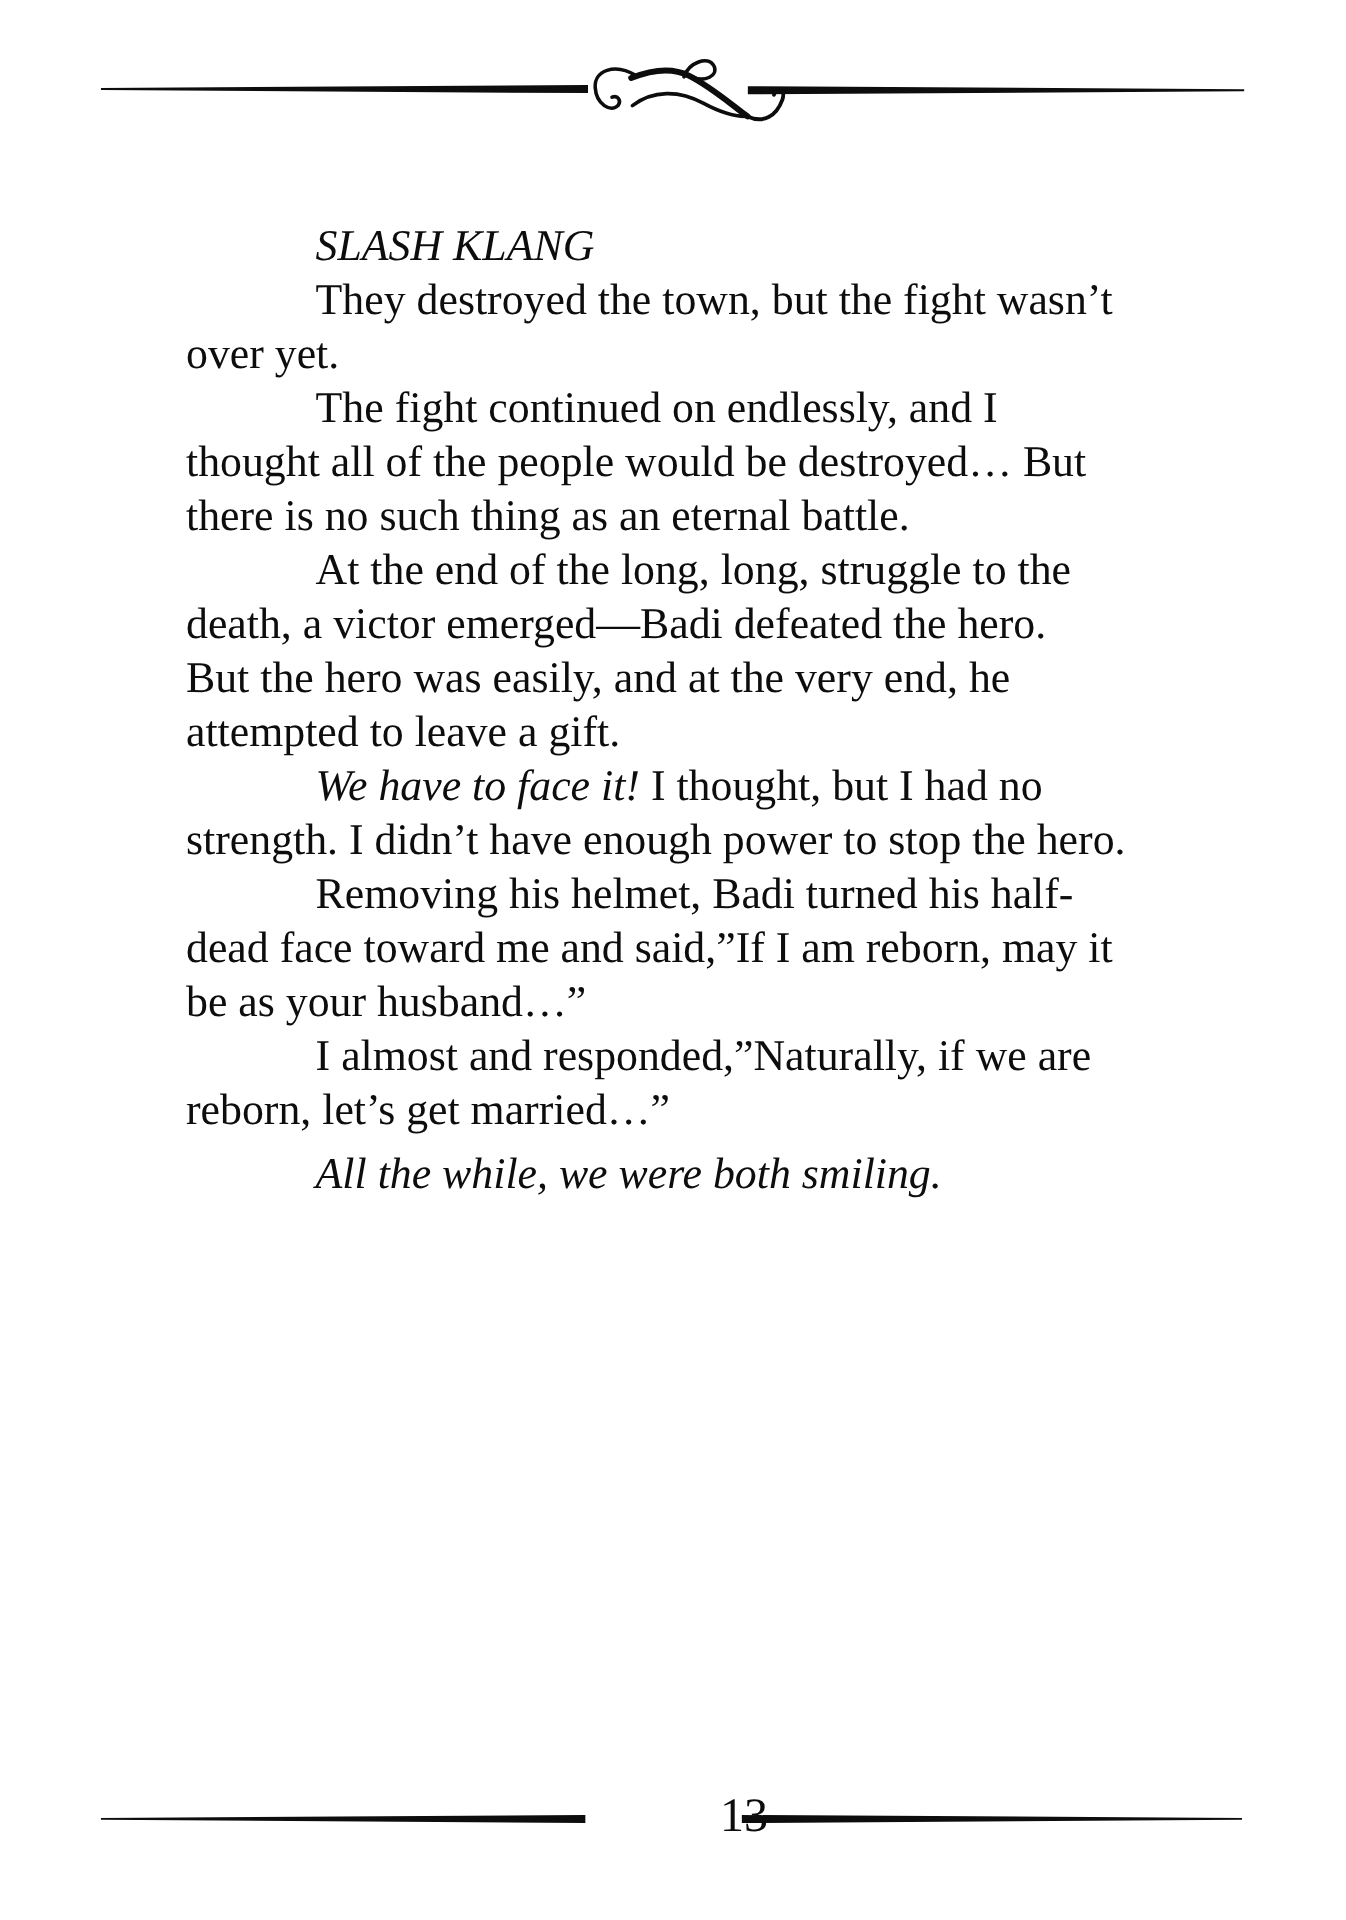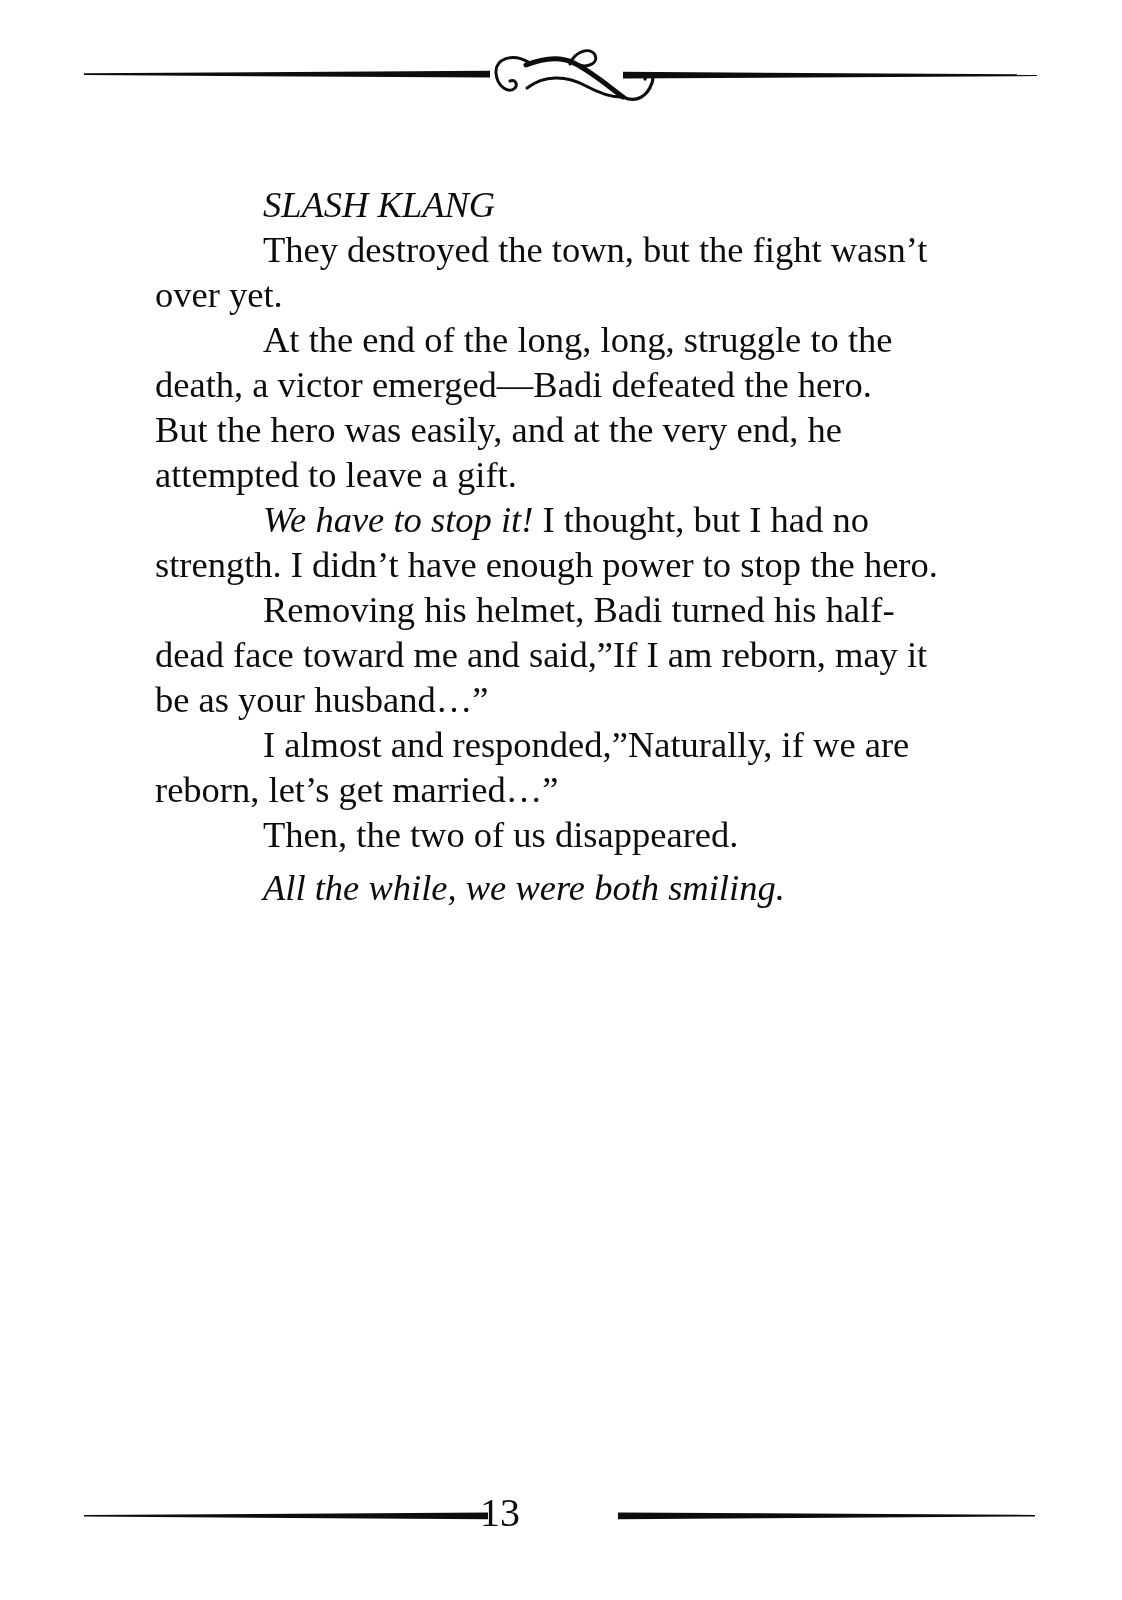--- a/index.html
+++ b/index.html
@@ -50,21 +50,21 @@
   }
   .para.extra-space { margin-top: 8px; font-style: italic; }
   .seg-italic { font-style: italic; }
 
   
   .page-number {
     position: absolute;
     left: 480px;
     top: 1492px;
     width: 160px;
-    text-align: left;
+    text-align: right;
     font-size: 40px;
     line-height: 42px;
   }
 </style>
 </head>
 <body>
 
 <div class="page">
 
   <header>
@@ -82,32 +82,34 @@
 
     <svg class="rule rule-header-right" viewBox="0 0 414 9" preserveAspectRatio="none">
       <polygon points="0,0.8 414,3.3 414,5.1 0,7.6"></polygon>
     </svg>
   </header>
 
   <main class="text-block">
       <p class="para"><span class="seg-italic">SLASH KLANG</span></p>
       <p class="para"><span class="seg-normal">They destroyed the town, but the fight wasn’t
 over yet.</span></p>
+      <p class="para"><span class="seg-normal">The fight continued on endlessly, and I
+thought all of the people would be destroyed… But
+there is no such thing as an eternal battle.</span></p>
       <p class="para"><span class="seg-normal">At the end of the long, long, struggle to the
 death, a victor emerged—Badi defeated the hero.
 But the hero was easily, and at the very end, he
 attempted to leave a gift.</span></p>
-      <p class="para"><span class="seg-italic">We have to stop it!</span><span class="seg-normal"> I thought, but I had no
+      <p class="para"><span class="seg-italic">We have to face it!</span><span class="seg-normal"> I thought, but I had no
 strength. I didn’t have enough power to stop the hero.</span></p>
       <p class="para"><span class="seg-normal">Removing his helmet, Badi turned his half-
 dead face toward me and said,”If I am reborn, may it
 be as your husband…”</span></p>
       <p class="para"><span class="seg-normal">I almost and responded,”Naturally, if we are
 reborn, let’s get married…”</span></p>
-      <p class="para"><span class="seg-normal">Then, the two of us disappeared.</span></p>
       <p class="para extra-space"><span class="seg-normal">All the while, we were both smiling.</span></p>
     </main>
 
   <footer>
     <svg class="rule rule-footer-left" viewBox="0 0 404 8" preserveAspectRatio="none">
       <polygon points="0,2.9 404,0.5 404,7.2 0,4.5"></polygon>
     </svg>
 
     <div class="page-number">13</div>
 

